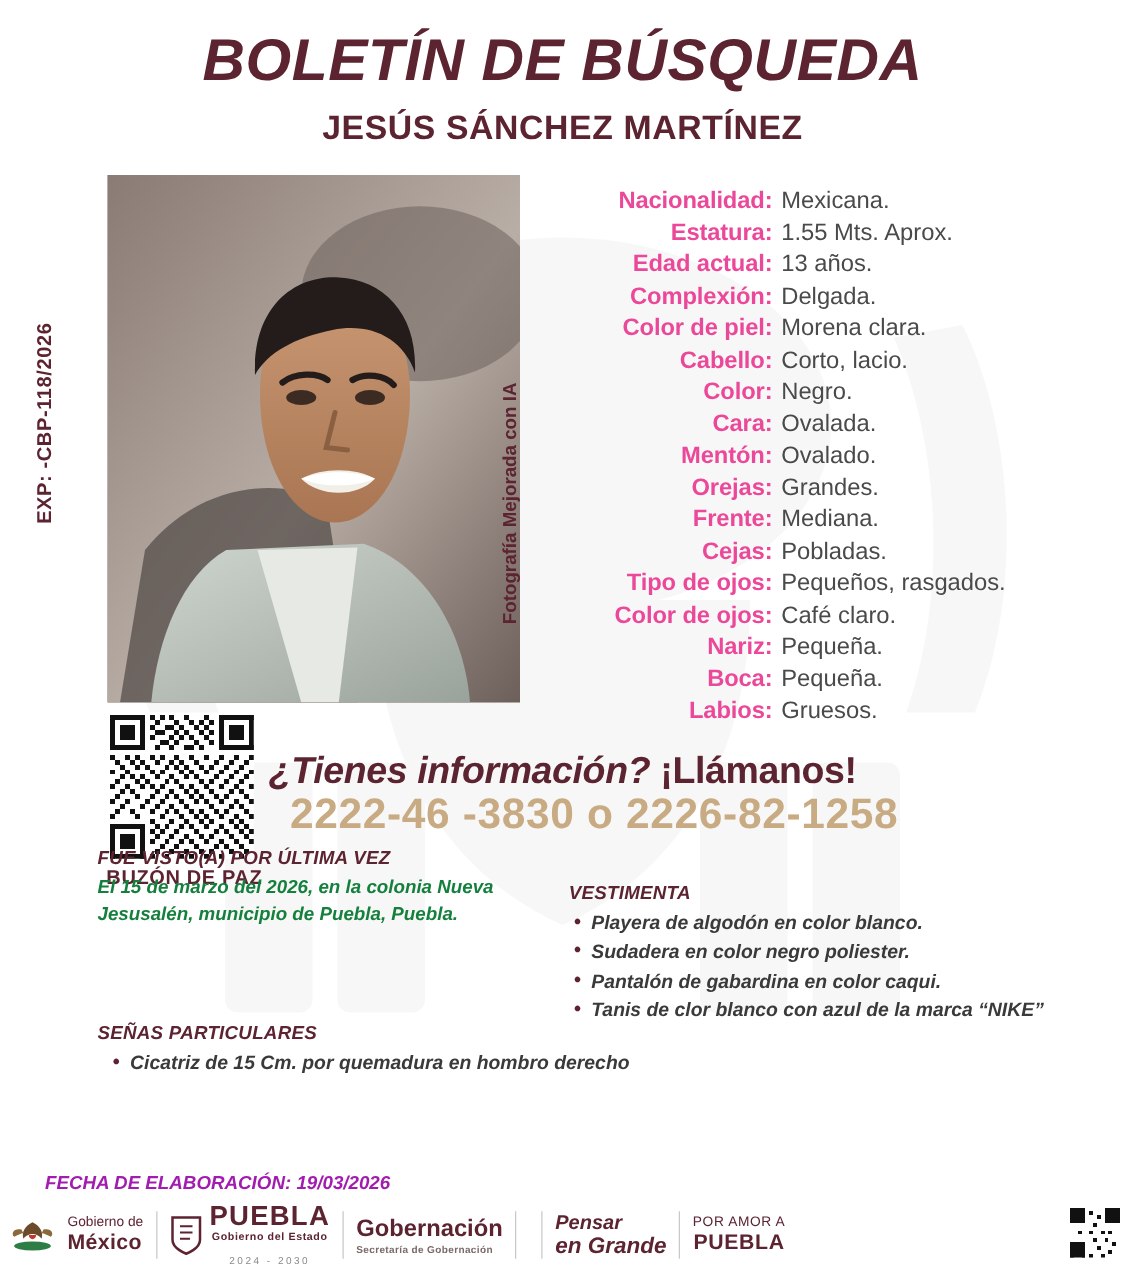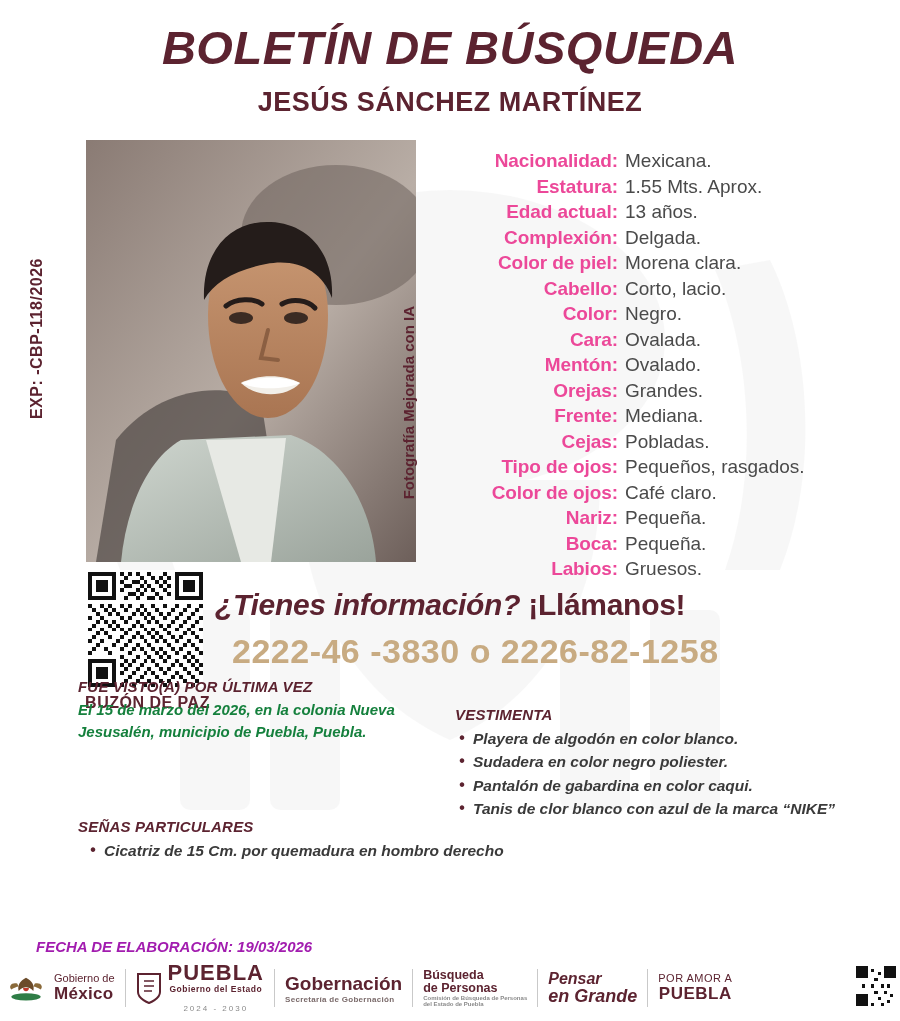--- a/index.html
+++ b/index.html
@@ -83,21 +83,21 @@
   .qr { position:absolute; left:88px; top:572px; width:115px; height:115px; }
   .qr svg { display:block; }
   .buzon {
     position:absolute; left:60px; top:694px; width:175px;
     text-align:center; font-size:16px; font-weight:800; color:#5c2330;
     letter-spacing:.5px;
   }
 
   
   .info-q {
-    position:absolute; left:215px; top:588px; width:680px;
+    position:absolute; left:215px; top:600px; width:680px;
     font-size: 30px; font-weight:800; color:#5c2330; font-style:italic;
     letter-spacing:-0.3px;
   }
   .info-q .normal { font-style:normal; font-weight:800; }
   .phones {
     position:absolute; left:232px; top:632px; width:680px;
     font-size: 34px; font-weight:800; color:#c8ab82;
     letter-spacing: 0.5px;
   }
 
@@ -603,28 +603,20 @@
 
     <div class="f-item f-gob">
       <div>
         <div class="l1">Gobernación</div>
         <div class="l2">Secretaría de Gobernación</div>
       </div>
     </div>
 
     <div class="f-sep"></div>
 
-    <div class="f-item f-bus">
-      <div>
-        <div class="l1">Búsqueda</div>
-        <div class="l2">de Personas</div>
-        <div class="l3">Comisión de Búsqueda de Personas</div>
-        <div class="l4">del Estado de Puebla</div>
-      </div>
-    </div>
 
     <div class="f-sep"></div>
 
     <div class="f-item f-pensar">
       <div>
         <div class="l1">Pensar</div>
         <div class="l2">en Grande</div>
       </div>
     </div>
 

